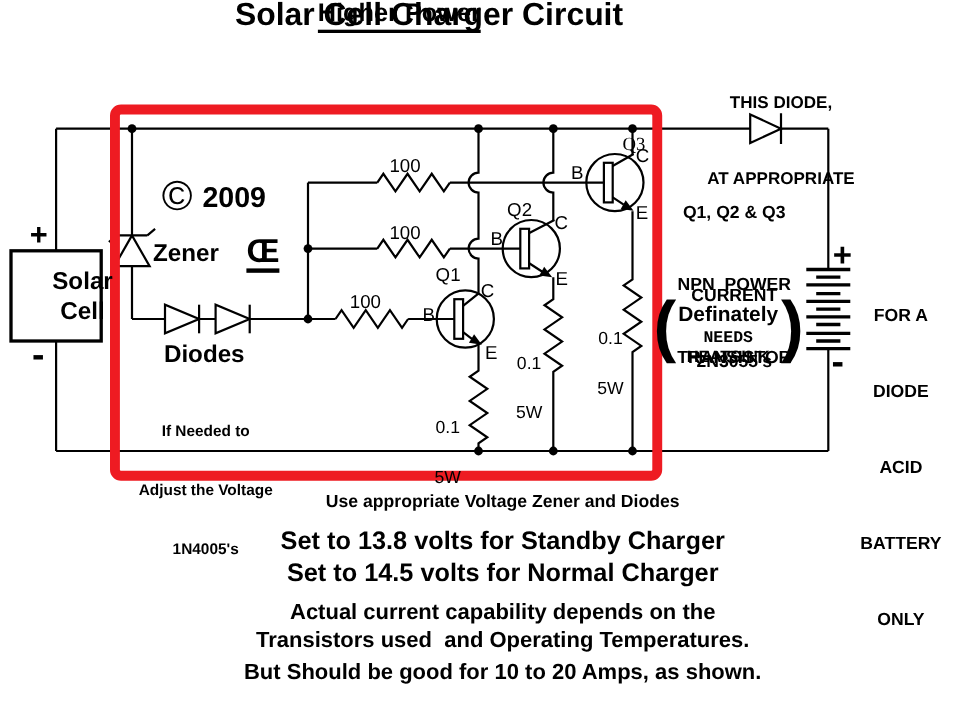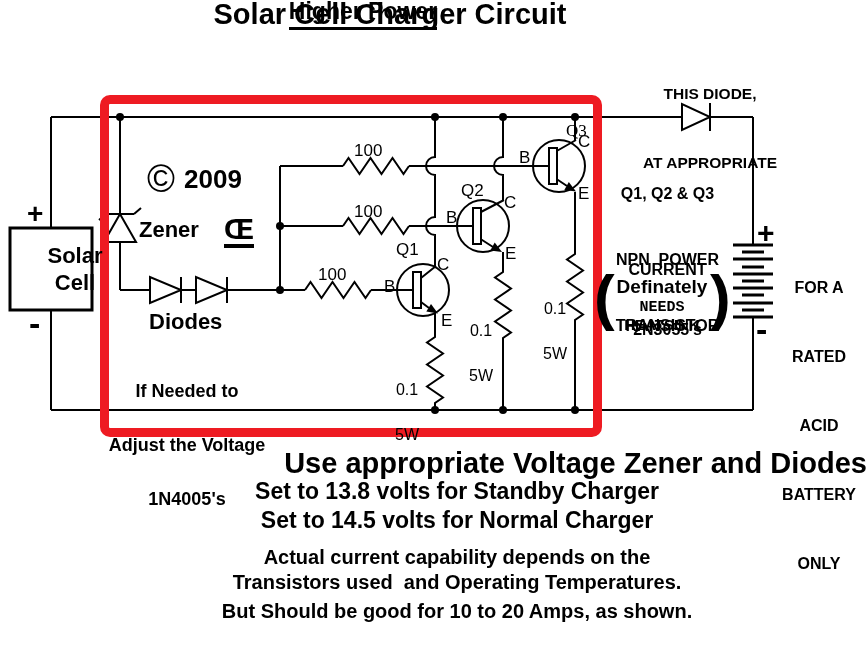--- a/index.html
+++ b/index.html
@@ -113,21 +113,21 @@
 
   <div class="abs" style="left:147px;top:160px;display:flex;align-items:center;gap:9px;">
     <span style="font-size:38px;">©</span>
     <span class="b" style="font-size:26px;">2009</span>
   </div>
 
   <div class="abs b" style="left:139px;top:219px;font-size:22px;">Zener</div>
   <div class="abs sig" style="left:224px;top:214px;">Œ</div>
 
   <div class="abs b" style="left:149px;top:311px;font-size:22px;">Diodes</div>
-  <div class="abs ctr note" style="left:107px;top:346px;width:160px;font-size:18px;line-height:18px;">
+  <div class="abs ctr note" style="left:107px;top:346px;width:160px;font-size:14px;line-height:18px;">
     <div>If Needed to</div>
     <div>Adjust the Voltage</div>
     <div>1N4005's</div>
   </div>
 
   <div class="abs sign" style="left:27px;top:200px;font-size:28px;">+</div>
   <div class="abs ctr b" style="left:10px;top:228px;width:82px;height:82px;display:flex;flex-direction:column;justify-content:center;font-size:22px;line-height:27px;padding-left:24px;">
     <div>Solar</div>
     <div>Cell</div>
   </div>
@@ -179,26 +179,26 @@
   <div class="abs paren" style="left:594px;top:268px;">(</div>
   <div class="abs ctr b" style="left:602px;top:277px;width:120px;font-size:19px;">Definately</div>
   <div class="abs ctr b" style="left:602px;top:300px;width:120px;font-size:15px;font-family:Liberation Mono, monospace;">NEEDS</div>
   <div class="abs ctr b" style="left:602px;top:317px;width:120px;font-size:15px;">HEATSINK</div>
   <div class="abs paren" style="left:710px;top:268px;">)</div>
 
   <div class="abs sign" style="left:757px;top:218px;font-size:30px;">+</div>
   <div class="abs sign" style="left:756px;top:312px;font-size:34px;">-</div>
   <div class="abs ctr note" style="left:773px;top:230px;width:92px;font-size:16px;line-height:23px;">
     <div>FOR A</div>
-    <div>RATED</div>
+    <div>DIODE</div>
     <div>ACID</div>
     <div>BATTERY</div>
     <div>ONLY</div>
   </div>
 
-  <div class="abs ctr b" style="left:47px;top:449px;width:820px;font-size:29px;text-align:right;">Use appropriate Voltage Zener and Diodes</div>
+  <div class="abs ctr b" style="left:47px;top:449px;width:820px;font-size:16px;">Use appropriate Voltage Zener and Diodes</div>
   <div class="abs ctr b" style="left:47px;top:480px;width:820px;font-size:23px;">Set to 13.8 volts for Standby Charger</div>
   <div class="abs ctr b" style="left:47px;top:509px;width:820px;font-size:23px;">Set to 14.5 volts for Normal Charger</div>
   <div class="abs ctr b" style="left:47px;top:547px;width:820px;font-size:20px;">Actual current capability depends on the</div>
   <div class="abs ctr b" style="left:47px;top:572px;width:820px;font-size:20px;">Transistors used  and Operating Temperatures.</div>
   <div class="abs ctr b" style="left:47px;top:601px;width:820px;font-size:20px;">But Should be good for 10 to 20 Amps, as shown.</div>
 
 </div>
 
 </body></html>

